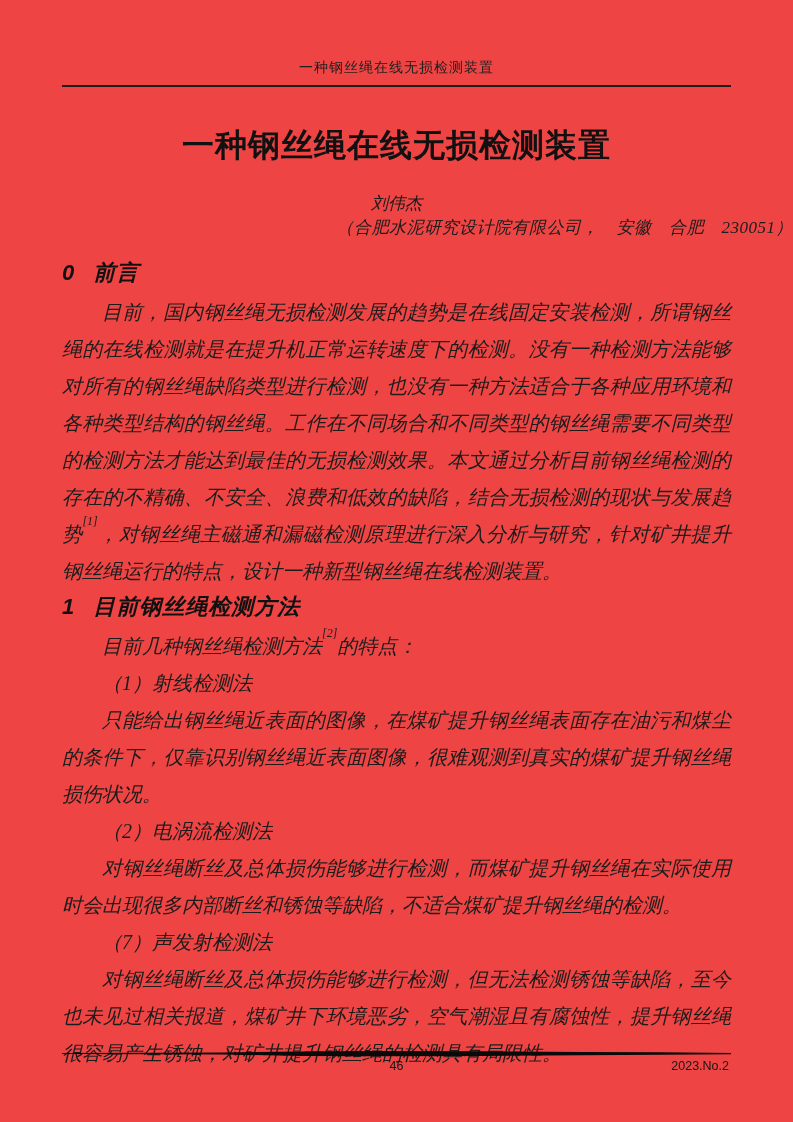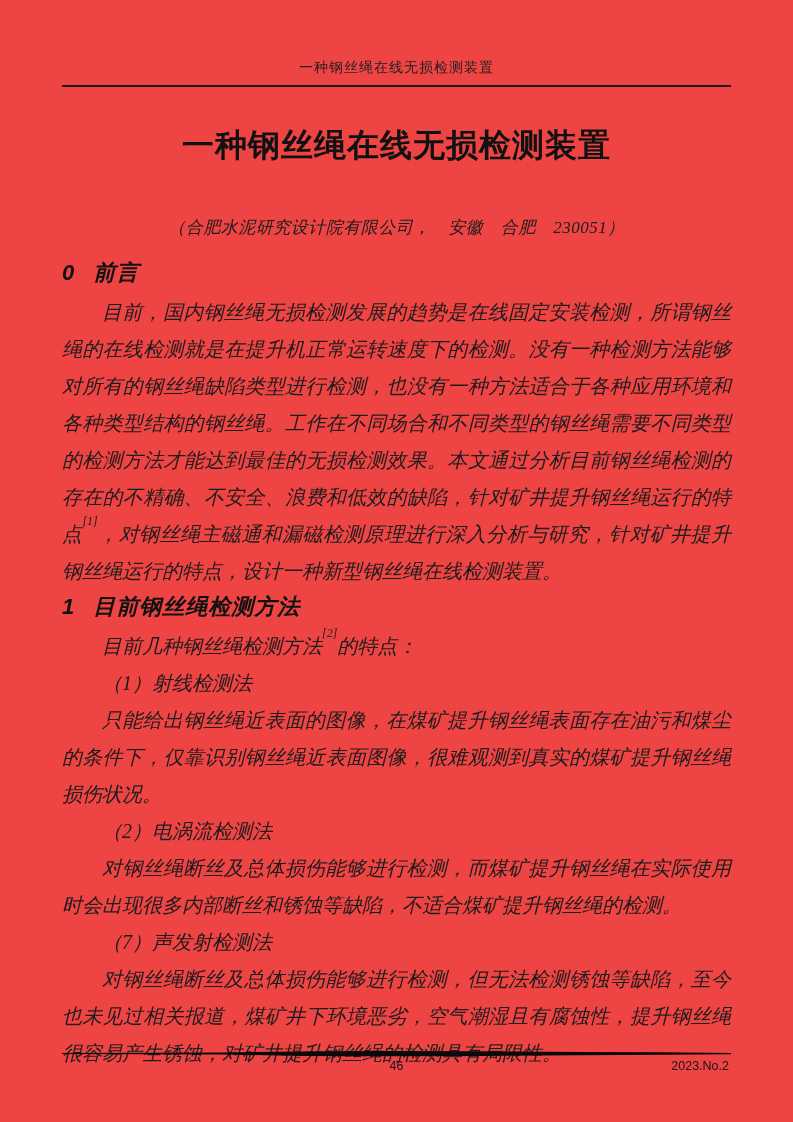--- a/index.html
+++ b/index.html
@@ -49,21 +49,21 @@
     text-align: center;
     font-size: 17px;
     font-style: italic;
     color: #1c1c1c;
   }
   .affiliation-line {
     position: absolute;
     top: 216px;
     left: 0;
     width: 100%;
-    text-align: center;
+    text-align: right;
     font-size: 17px;
     font-style: italic;
     letter-spacing: 0.5px;
     color: #1c1c1c;
   }
 
   
   .content {
     position: absolute;
     top: 258px;
@@ -135,30 +135,31 @@
 <body>
 
 <div class="page">
 
   <div class="running-header">
     <span>一种钢丝绳在线无损检测装置</span>
   </div>
 
   <h1 class="article-title">一种钢丝绳在线无损检测装置</h1>
 
+  <div class="author-line">刘伟杰</div>
 
   <div class="affiliation-line">（合肥水泥研究设计院有限公司，　安徽　合肥　230051）</div>
 
   <div class="content">
 
     <h2 class="sec-heading">
       <span class="sec-num">0</span><span>前言</span>
     </h2>
 
-    <p class="body-para"><span>目前，国内钢丝绳无损检测发展的趋势是在线固定安装检测，所谓钢丝绳的在线检测就是在提升机正常运转速度下的检测。没有一种检测方法能够对所有的钢丝绳缺陷类型进行检测，也没有一种方法适合于各种应用环境和各种类型结构的钢丝绳。工作在不同场合和不同类型的钢丝绳需要不同类型的检测方法才能达到最佳的无损检测效果。本文通过分析目前钢丝绳检测的存在的不精确、不安全、浪费和低效的缺陷，针对矿井提升钢丝绳运行的特点</span><sup class="ref-sup">[1]</sup><span>，对钢丝绳主磁通和漏磁检测原理进行深入分析与研究，针对矿井提升钢丝绳运行的特点，设计一种新型钢丝绳在线检测装置。</span></p>
+    <p class="body-para"><span>目前，国内钢丝绳无损检测发展的趋势是在线固定安装检测，所谓钢丝绳的在线检测就是在提升机正常运转速度下的检测。没有一种检测方法能够对所有的钢丝绳缺陷类型进行检测，也没有一种方法适合于各种应用环境和各种类型结构的钢丝绳。工作在不同场合和不同类型的钢丝绳需要不同类型的检测方法才能达到最佳的无损检测效果。本文通过分析目前钢丝绳检测的存在的不精确、不安全、浪费和低效的缺陷，结合无损检测的现状与发展趋势</span><sup class="ref-sup">[1]</sup><span>，对钢丝绳主磁通和漏磁检测原理进行深入分析与研究，针对矿井提升钢丝绳运行的特点，设计一种新型钢丝绳在线检测装置。</span></p>
 
     <h2 class="sec-heading gap-above">
       <span class="sec-num">1</span><span>目前钢丝绳检测方法</span>
     </h2>
 
     <p class="body-para"><span>目前几种钢丝绳检测方法</span><sup class="ref-sup">[2]</sup><span>的特点：</span></p>
 
     <p class="body-para method-label">（1）射线检测法</p>
     <p class="body-para">只能给出钢丝绳近表面的图像，在煤矿提升钢丝绳表面存在油污和煤尘的条件下，仅靠识别钢丝绳近表面图像，很难观测到真实的煤矿提升钢丝绳损伤状况。</p>
 

